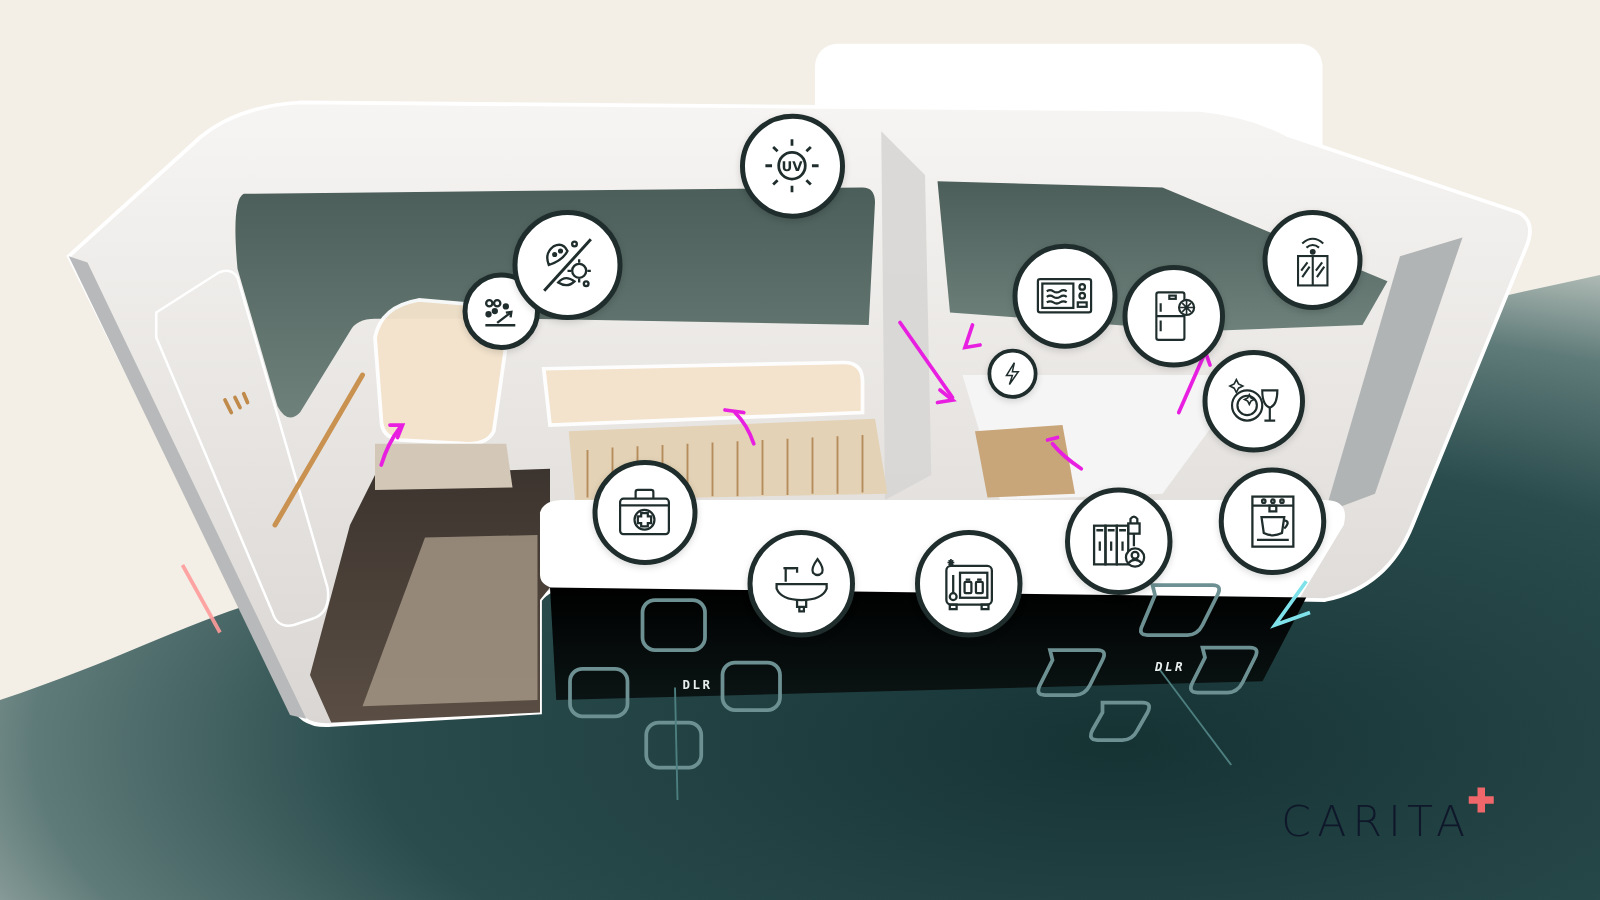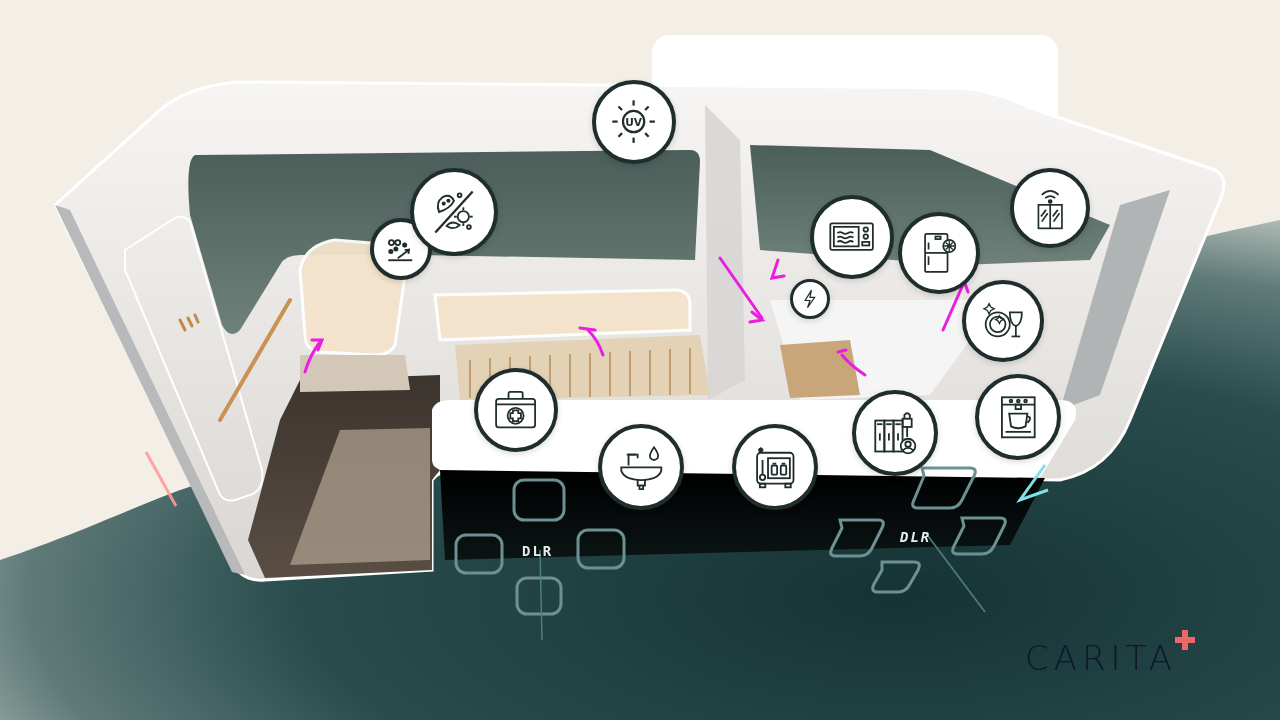--- a/index.html
+++ b/index.html
@@ -8,21 +8,21 @@
   .bg-teal{position:absolute;inset:0;}
   .scene{position:absolute;left:0;top:0;width:1280px;height:720px;}
   .feature{position:absolute;border-radius:50%;background:#fff;border:4px solid #1f2e2c;box-sizing:border-box;display:flex;align-items:center;justify-content:center;box-shadow:0 2px 6px rgba(0,0,0,.15);cursor:pointer;}
   .feature svg{width:70%;height:70%;}
   .logo{position:absolute;left:1025px;top:638px;display:flex;align-items:flex-start;}
   .logo-text{font-family:"DejaVu Sans",sans-serif;font-weight:300;font-size:34px;letter-spacing:5px;color:#0f172a;line-height:40px;}
   .logo-plus{position:relative;width:20px;height:20px;margin-left:-2px;margin-top:-8px;}
   .logo-plus:before,.logo-plus:after{content:"";position:absolute;background:#f0676b;}
   .logo-plus:before{left:7px;top:0;width:6px;height:20px;}
   .logo-plus:after{left:0;top:7px;width:20px;height:6px;}
-  .dlr{position:absolute;font-family:"DejaVu Sans Mono",monospace;font-size:14px;letter-spacing:2px;color:#e8eeee;font-weight:bold;}
+  .dlr{position:absolute;font-family:"DejaVu Sans Mono",monospace;font-size:10px;letter-spacing:2px;color:#e8eeee;font-weight:bold;margin-left:24px;}
   .dlr.italic{font-style:italic;}
 </style>
 </head>
 <body>
 
 <div class="stage">
 
   <svg class="bg-teal" width="1280" height="720" viewBox="0 0 1280 720">
     <defs>
       <radialGradient id="tealGrad" cx="0.7" cy="0.75" r="0.85">
@@ -129,21 +129,21 @@
       <path d="M962,518 L1000,518 Q1008,518 1004,526 L994,546 Q990,554 982,554 L958,554 Q950,554 954,546 L964,526 Z"></path>
       <path d="M882,562 L914,562 Q922,562 918,570 L910,584 Q906,592 898,592 L878,592 Q870,592 874,584 L882,570 Z"></path>
     </g>
     <line x1="540" y1="550" x2="542" y2="640" stroke="#4d7f80" stroke-width="1.5"></line>
     <line x1="928" y1="536" x2="985" y2="612" stroke="#4d7f80" stroke-width="1.5"></line>
   </svg>
 
   <span class="dlr" style="left:522px;top:543px;">DLR</span>
   <span class="dlr italic" style="left:900px;top:529px;">DLR</span>
 
-  <div class="feature" style="left:592px;top:80px;width:84px;height:84px;">
+  <div class="feature" style="left:592px;top:91px;width:84px;height:84px;">
     <svg viewBox="0 0 60 60" fill="none" stroke="#1f2e2c" stroke-width="2.5">
       <circle cx="30" cy="30" r="12"></circle>
       <line x1="30" y1="6" x2="30" y2="12"></line>
         <line x1="30" y1="48" x2="30" y2="54"></line>
       <line x1="6" y1="30" x2="12" y2="30"></line>
         <line x1="48" y1="30" x2="54" y2="30"></line>
       <line x1="13" y1="13" x2="17" y2="17"></line>
         <line x1="43" y1="43" x2="47" y2="47"></line>
       <line x1="47" y1="13" x2="43" y2="17"></line>
         <line x1="17" y1="43" x2="13" y2="47"></line>

